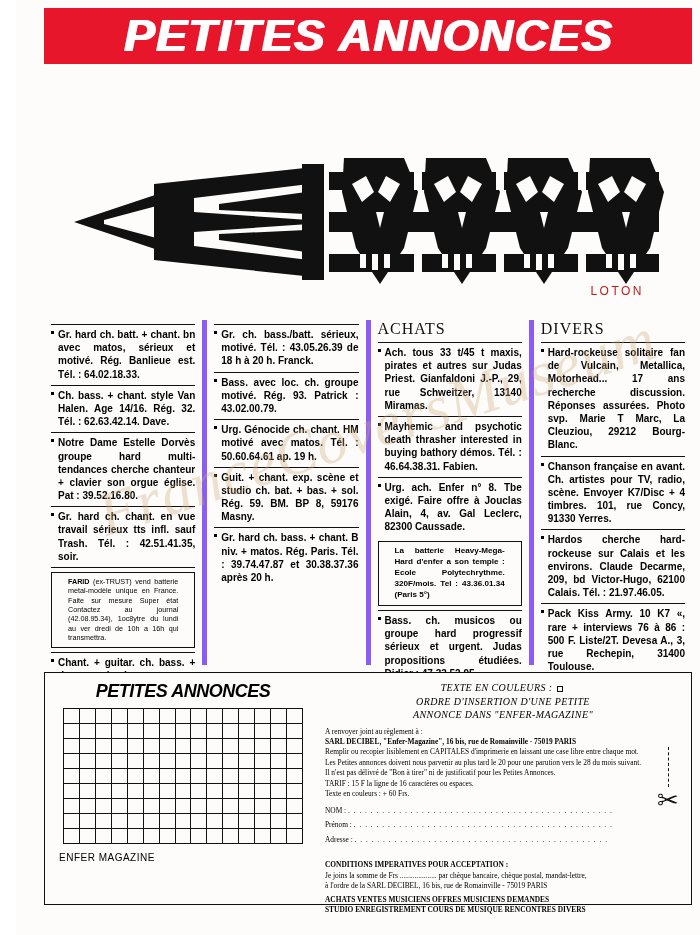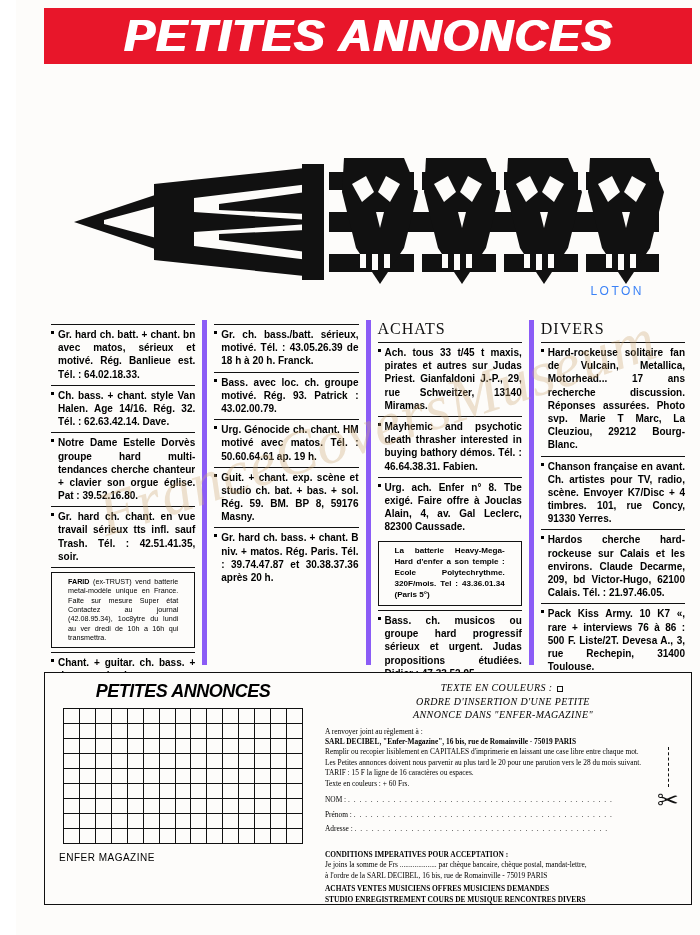--- a/index.html
+++ b/index.html
@@ -50,21 +50,21 @@
     background: #fdfcfa;
     overflow: hidden;
   }
   .art-svg { position:absolute; left:0; top:0; }
   .art-caption {
     position: absolute;
     right: 48px; bottom: 14px;
     font-family: "Liberation Sans", sans-serif;
     font-size: 12px;
     letter-spacing: 2.5px;
-    color: #3b82f6;
+    color: #b91c1c;
     font-weight: normal;
   }
 
   
   .watermark {
     position: absolute;
     left: 70px; top: 395px;
     width: 560px;
     font-family: "Liberation Serif", serif;
     font-style: italic;
@@ -519,20 +519,21 @@
           <span class="checkbox"></span>
         </span>
         <span class="l1">ORDRE D'INSERTION D'UNE PETITE</span>
         <span class="l1">ANNONCE DANS "ENFER-MAGAZINE"</span>
       </div>
 
       <div class="cr-line">A renvoyer joint au règlement à :</div>
       <div class="cr-line cr-bold">SARL DECIBEL, "Enfer-Magazine", 16 bis, rue de Romainville - 75019 PARIS</div>
       <div class="cr-line">Remplir ou recopier lisiblement en CAPITALES d'imprimerie en laissant une case libre entre chaque mot.</div>
       <div class="cr-line">Les Petites annonces doivent nous parvenir au plus tard le 20 pour une parution vers le 28 du mois suivant.</div>
+      <div class="cr-line">Il n'est pas délivré de "Bon à tirer" ni de justificatif pour les Petites Annonces.</div>
       <div class="cr-line">TARIF : 15 F la ligne de 16 caractères ou espaces.</div>
       <div class="cr-line">Texte en couleurs : + 60 Frs.</div>
 
       <div class="cr-line" style="margin-top:7px">
         <span>NOM :</span>
         <span class="dots">. . . . . . . . . . . . . . . . . . . . . . . . . . . . . . . . . . . . . . . . . . . . . . .</span>
       </div>
       <div class="cr-line" style="margin-top:5px">
         <span>Prénom :</span>
         <span class="dots">. . . . . . . . . . . . . . . . . . . . . . . . . . . . . . . . . . . . . . . . . . . . . .</span>

